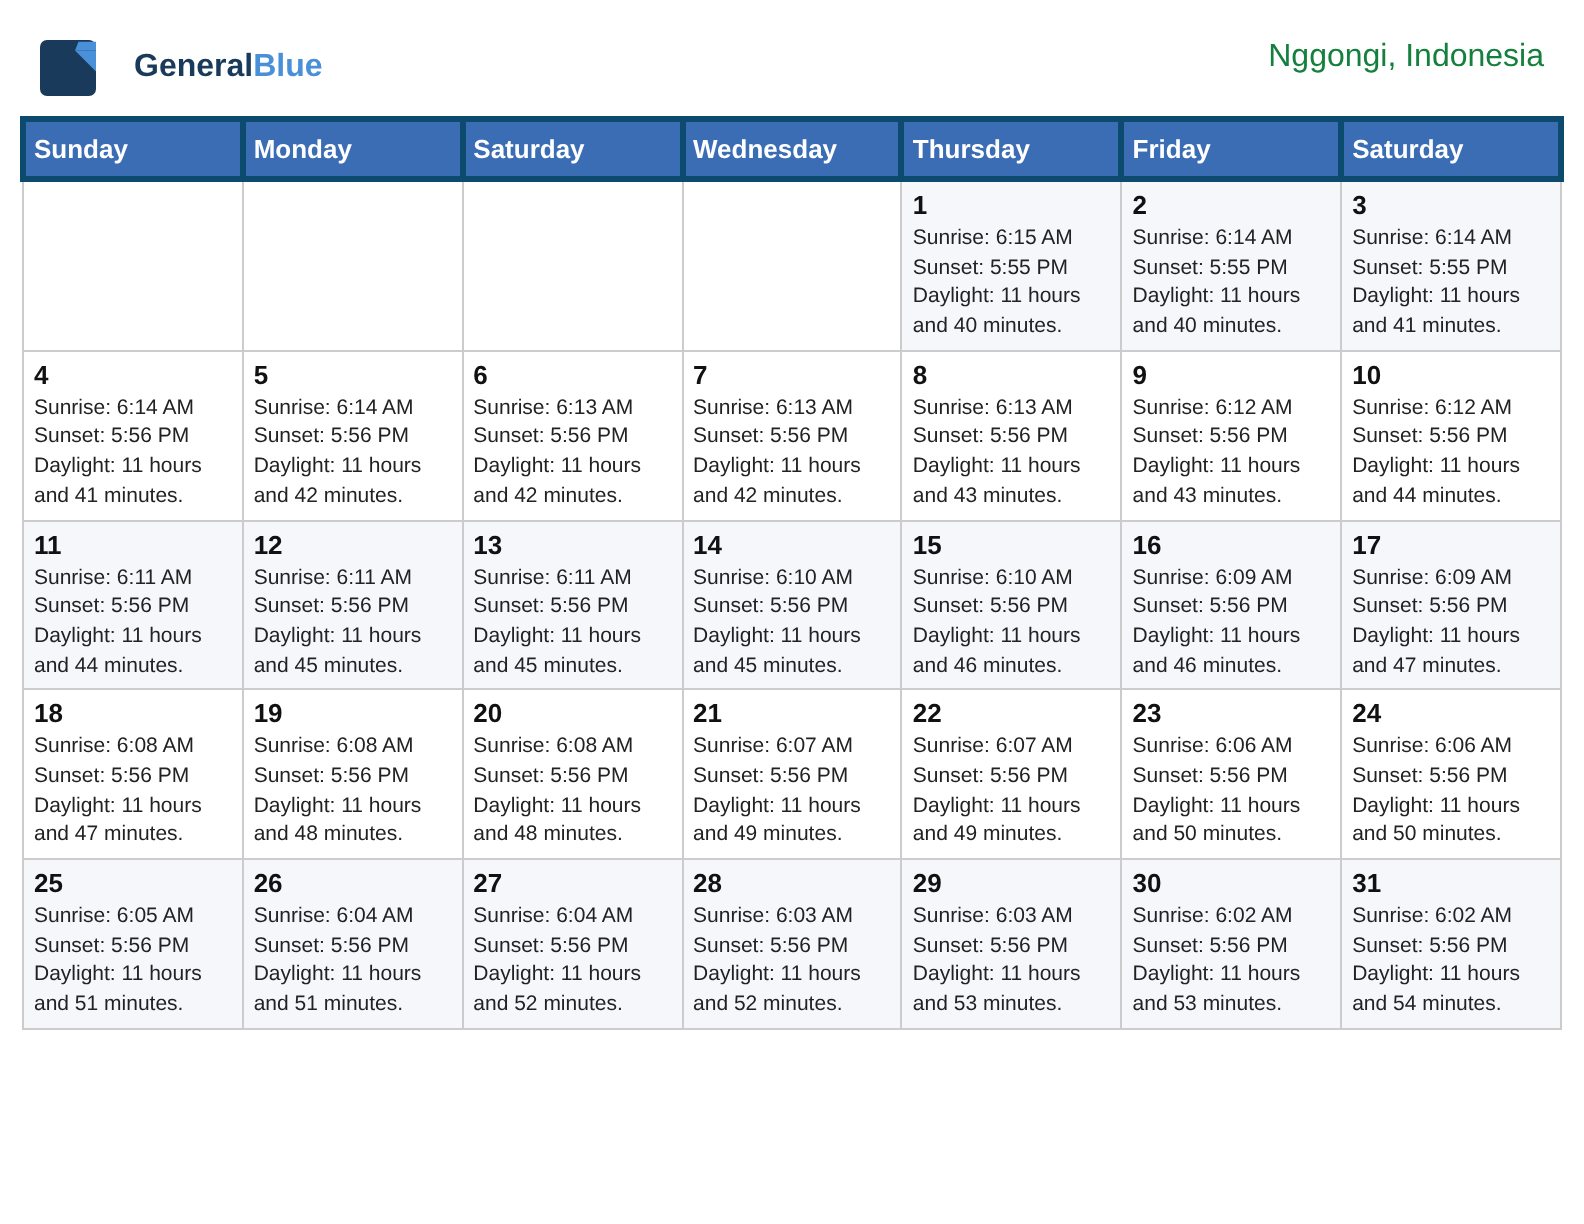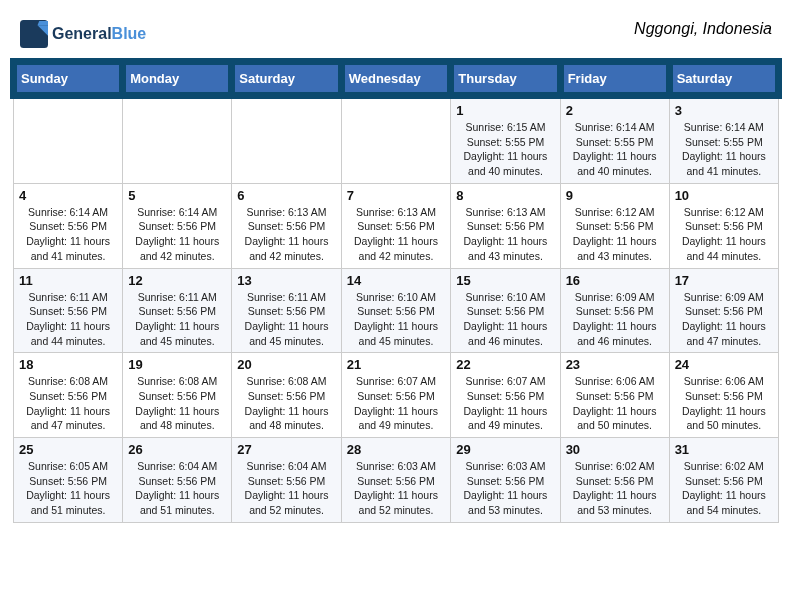--- a/index.html
+++ b/index.html
@@ -12,52 +12,51 @@
     }
     .header {
       display: flex;
       justify-content: space-between;
       align-items: flex-start;
       padding: 10px 10px 5px 10px;
     }
     .logo {
       display: flex;
       align-items: center;
-      gap: 4px;
+      gap: 19px;
     }
     .logo-icon {
       width: 28px;
       height: 28px;
     }
     .title-area {
       text-align: right;
     }
     .month-year {
       font-size: 32px;
       font-weight: bold;
       color: #222;
     }
     .location {
       font-size: 16px;
-      color: #000000;
-      font-style: italic;
+      color: #15803d;
     }
     .calendar {
       width: 100%;
       border-collapse: collapse;
       margin-top: 5px;
     }
     .calendar th {
       background: #3b6db5;
       color: #fff;
       font-size: 13px;
       font-weight: bold;
       padding: 6px 4px;
       text-align: left;
-      border: 7px solid #0c4a6e;
+      border: 3px solid #0c4a6e;
     }
     .calendar td {
       border: 1px solid #ccc;
       vertical-align: top;
       padding: 4px 5px;
       width: 110px;
       min-height: 80px;
       font-size: 11px;
       color: #222;
       background: #fff;
@@ -72,21 +71,20 @@
       font-size: 13px;
       font-weight: bold;
       display: block;
       margin-bottom: 2px;
       color: #111;
     }
     .day-info {
       font-size: 10.5px;
       color: #222;
       line-height: 1.4;
-      text-align: center;
     }
     .empty { background: #fff !important; }
   </style>
 </head>
 <body>
 
 <div class="header">
   <div class="logo">
     <svg class="logo-icon" viewBox="0 0 32 32" xmlns="http://www.w3.org/2000/svg">
       <rect x="0" y="0" width="32" height="32" rx="4" fill="#1a3a5c"></rect>

